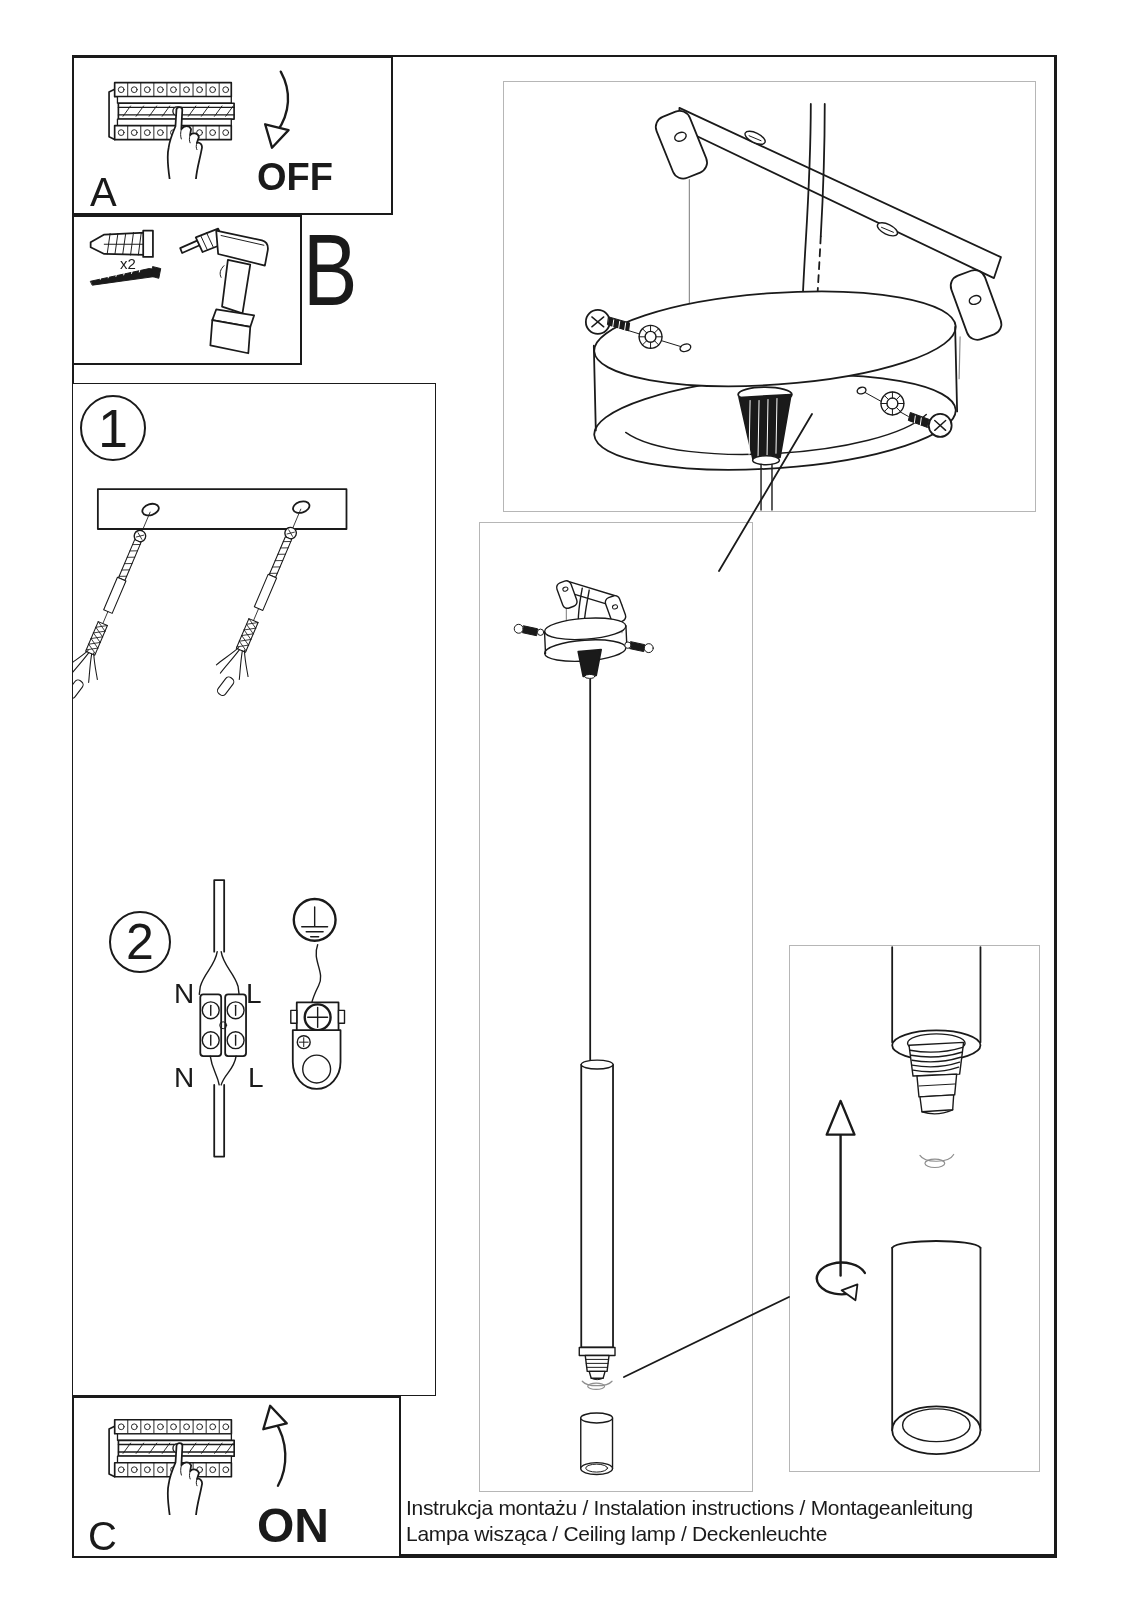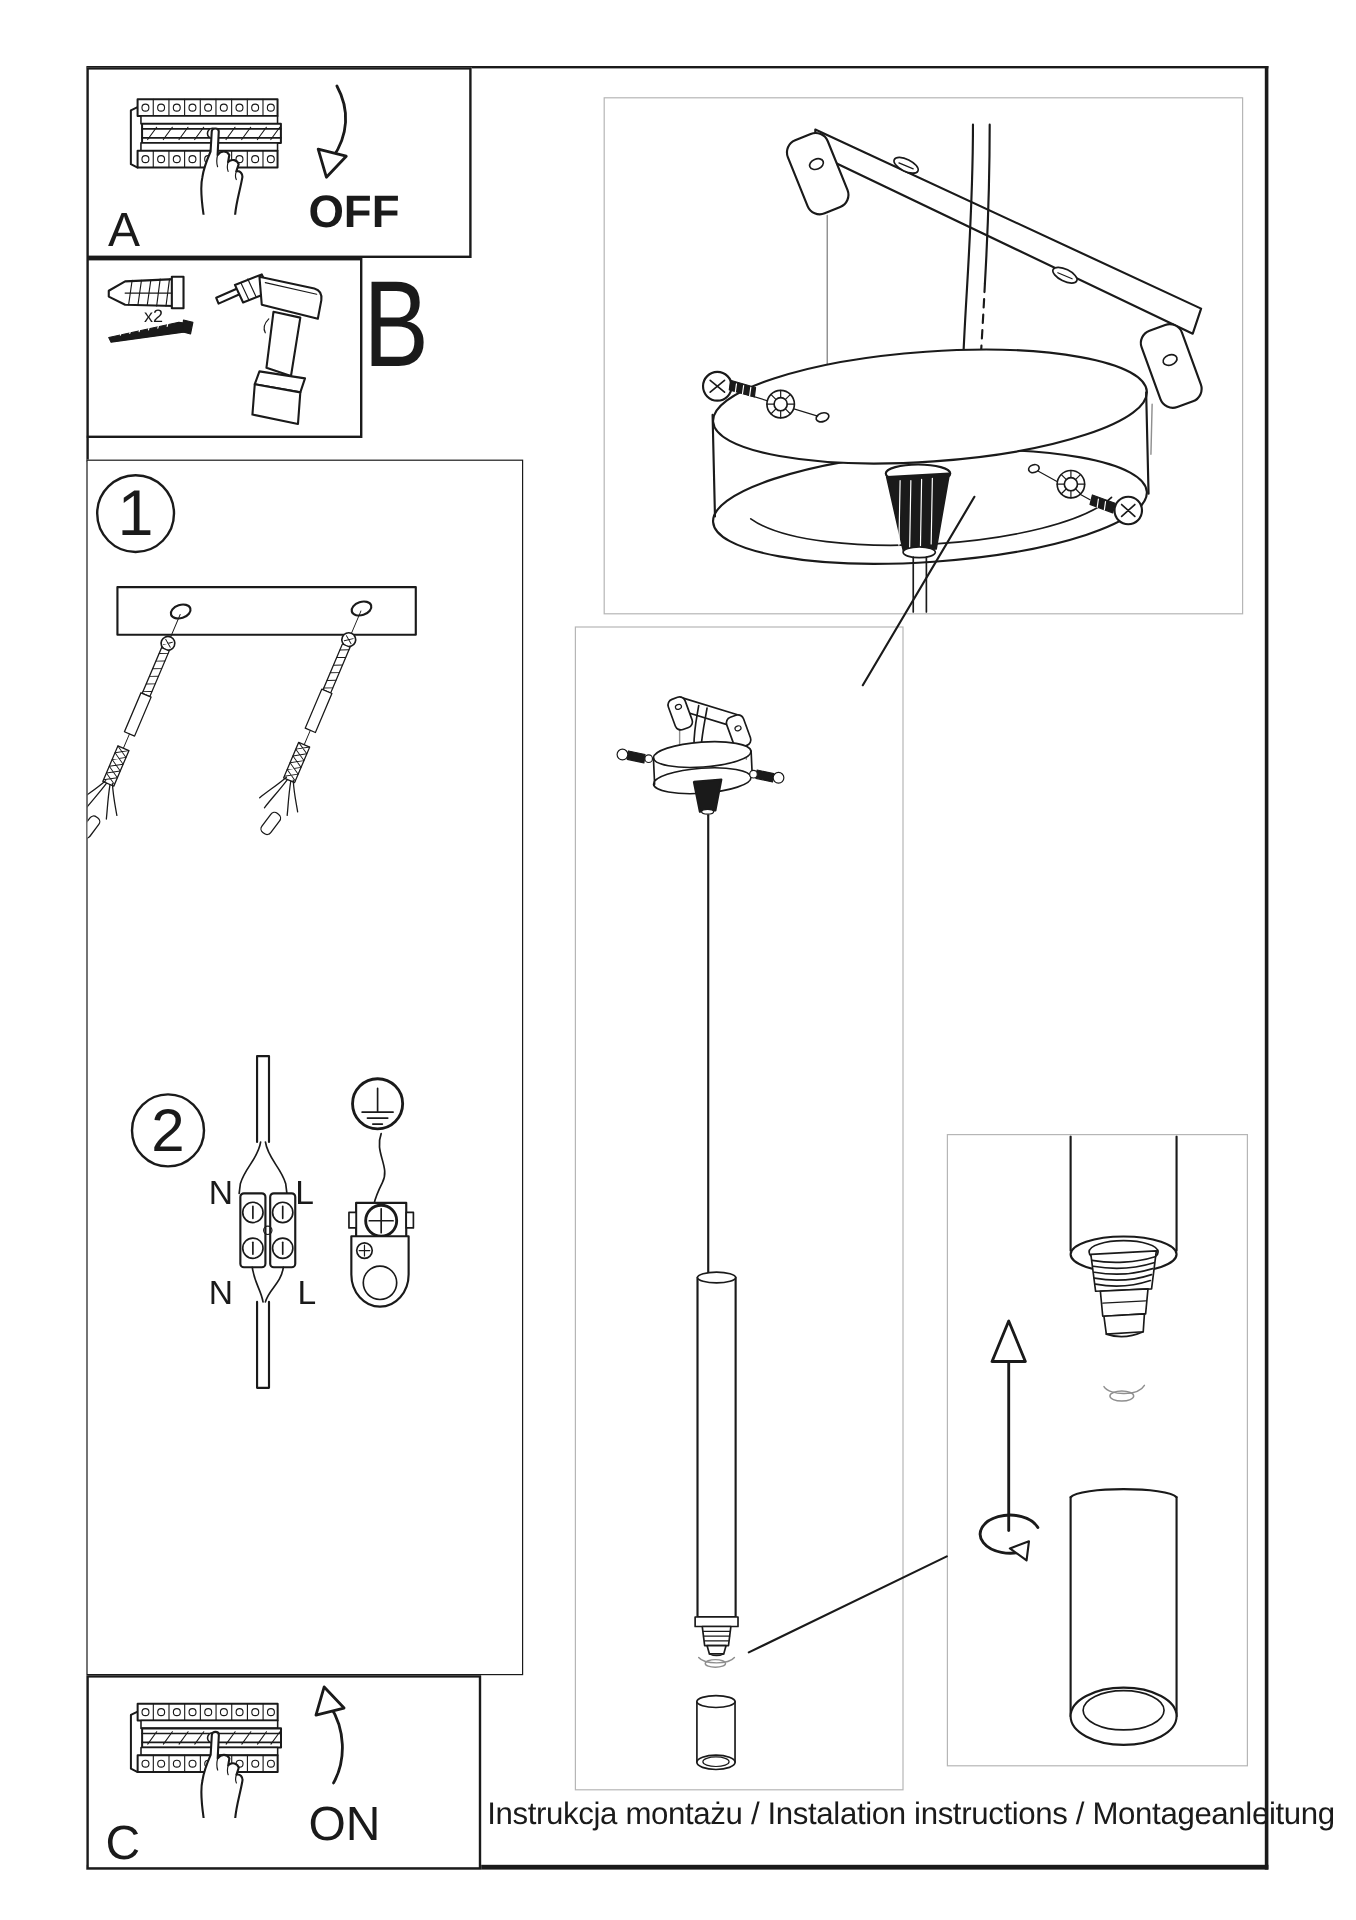--- a/index.html
+++ b/index.html
@@ -7,21 +7,21 @@
         font-family:"Liberation Sans",sans-serif;color:#151515;overflow:hidden;}
   .panel{position:absolute;background:#fff;box-sizing:border-box;}
   .dark{border:2px solid #1a1a1a;}
   .light{border:1px solid #b6b6b6;}
   .panel > svg{position:absolute;left:0;top:0;width:100%;height:100%;}
   .frame{position:absolute;background:#1a1a1a;}
   .lbl{position:absolute;white-space:nowrap;color:#1a1a1a;}
   .step-circle{position:absolute;display:flex;align-items:center;justify-content:center;
      border:2.6px solid #1a1a1a;border-radius:50%;background:#fff;box-sizing:border-box;
      font-weight:400;color:#1a1a1a;}
-  .footer-text{position:absolute;font-size:26px;letter-spacing:-0.3px;color:#1a1a1a;}
+  .footer-text{position:absolute;font-size:21px;letter-spacing:-0.3px;color:#1a1a1a;}
   
   .art path,.art rect,.art circle,.art ellipse,.art polygon,.art line{
      stroke:#1a1a1a;stroke-width:1.8;fill:none;stroke-linecap:round;stroke-linejoin:round;}
   .art .fw{fill:#ffffff;}
   .art .fk{fill:#1a1a1a;stroke:#1a1a1a;}
   .art .t{stroke-width:1;}
   .art .t15{stroke-width:1.4;}
   .art .w{stroke:#ffffff;stroke-width:1;}
   .art .gray{stroke:#8f8f8f;stroke-width:1.2;}
   .art .bold{stroke-width:2.4;}
@@ -344,23 +344,24 @@
   <div class="panel dark" style="left:72px;top:1396px;width:329px;height:162px;">
     <svg class="art" viewBox="0 0 329 162">
       <use href="#breaker-sym" x="31" y="19" width="134" height="66"></use>
       <use href="#hand-sym" x="86" y="44" width="46" height="76"></use>
       <g>
         <path class="bold" d="M 207,90 C 218,70 217,44 204,24"></path>
         <polygon class="fw bold" points="192,32 199,8 216,26"></polygon>
       </g>
     </svg>
     <span class="lbl" style="left:14px;top:116px;font-size:40px;">C</span>
-    <span class="lbl" style="left:183px;top:100px;font-size:40px;">ON</span>
+    <span class="lbl" style="left:183px;top:100px;font-size:48px;font-weight:bold;">ON</span>
   </div>
 
   <span class="footer-text" style="left:406px;top:1496px;">Instrukcja montażu / Instalation instructions / Montageanleitung</span>
+  <span class="footer-text" style="left:406px;top:1522px;">Lampa wisząca / Ceiling lamp / Deckenleuchte</span>
 
   <svg class="art" style="position:absolute;left:0;top:0;width:1130px;height:1600px;pointer-events:none;" viewBox="0 0 1130 1600">
     <path d="M 812,414 L 719,571"></path>
     <path d="M 789,1297 L 624,1377"></path>
   </svg>
 
 </div>
 
 </body></html>

